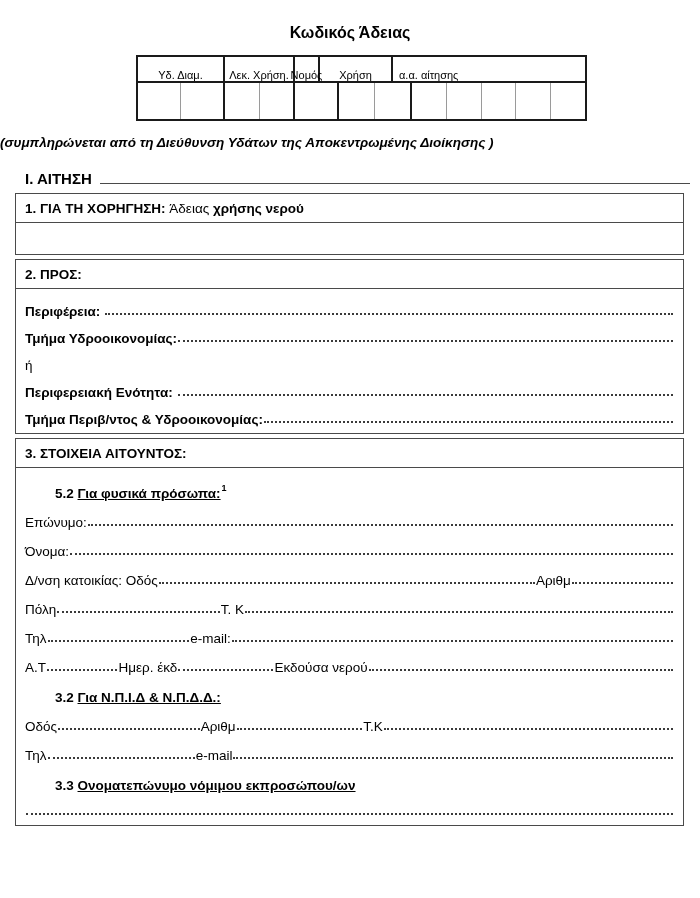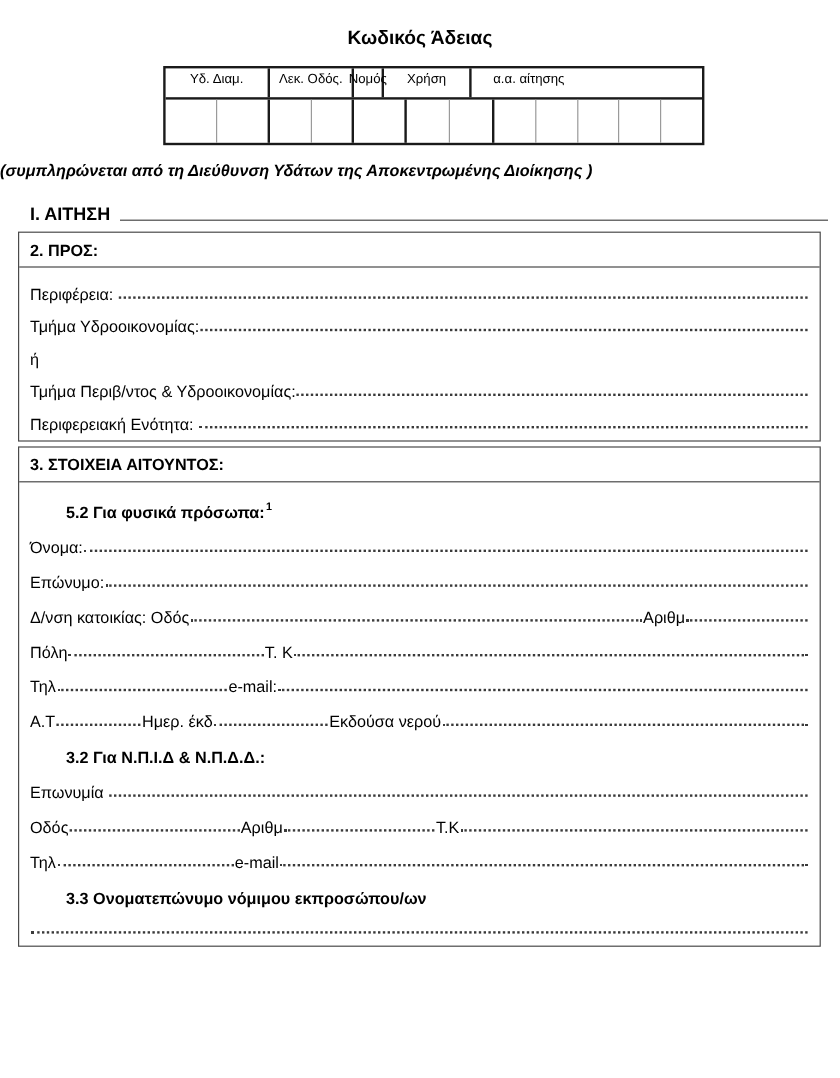--- a/index.html
+++ b/index.html
@@ -19,25 +19,25 @@
   .code-table{
     margin:13px 0 0 136px;
     width:447px;
     border:2px solid #1a1a1a;
   }
   .t-head{display:flex;height:24px;border-bottom:2px solid #1a1a1a;}
   .t-body{display:flex;height:36px;}
   .hcol{
     box-sizing:border-box;
     border-right:2px solid #1a1a1a;
-    display:flex;justify-content:center;align-items:flex-start;
+    display:flex;justify-content:center;align-items:flex-end;
     padding-top:3px;
     font-size:11px;
   }
-  .hcol.aa{justify-content:flex-start;padding-left:18px;}
+  .hcol.aa{justify-content:flex-start;padding-left:6px;}
   .hcol.last,.bcol.last{border-right:none;}
   .bcol{
     box-sizing:border-box;
     border-right:2px solid #1a1a1a;
     display:flex;
   }
   .subcell{flex:1;border-right:1px solid #9a9a9a;}
   .subcell:last-child{border-right:none;}
   
   .fill-note{
@@ -67,51 +67,51 @@
   .section-header .b{font-weight:bold;}
   .section-body{padding:3px 9px 6px 9px;}
   .section-body.nopad{padding:0;}
   .row{
     display:flex;align-items:flex-end;
     height:29px;
     font-size:13.5px;
   }
   .sec-2 .row{height:27px;}
   .row.blank{height:31px;}
-  .row.bold .label{font-weight:normal;}
+  .row.bold .label{font-weight:bold;}
   .label{white-space:pre;}
   .leader{
     border-bottom:2px dotted #3a3a3a;
     margin:0 1px 4px 1px;
     min-width:10px;
     height:1px;
   }
   .sub-row{
     display:flex;align-items:flex-end;
     height:30px;
     padding-left:30px;
     font-size:13.5px;
     font-weight:bold;
   }
-  .sub-row .u{}
+  .sub-row .u{text-decoration:underline;}
   .sub-row sup{font-size:9px;line-height:1;margin-bottom:8px;margin-left:1px;}
   .row.dotted-only{height:26px;}
 </style>
 </head>
 <body>
 
 <div class="code-title">Κωδικός Άδειας</div>
 
 <div class="code-table">
   <div class="t-head" id="code-table-head">
       <div class="hcol" style="width: 87px;">
         <span>Υδ. Διαμ.</span>
       </div>
       <div class="hcol" style="width: 70px;">
-        <span>Λεκ. Οδός.</span>
+        <span>Λεκ. Χρήση.</span>
       </div>
       <div class="hcol" style="width: 25px;">
         <span>Νομός</span>
       </div>
       <div class="hcol" style="width: 73px;">
         <span>Χρήση</span>
       </div>
       <div class="hcol last aa" style="width: 173px;">
         <span>α.α. αίτησης</span>
       </div>
@@ -143,58 +143,64 @@
 </div>
 
 <div class="fill-note">(συμπληρώνεται από τη Διεύθυνση Υδάτων της Αποκεντρωμένης Διοίκησης )</div>
 
 <div class="part-heading">
   <span>Ι. ΑΙΤΗΣΗ</span>
   <span class="heading-rule"></span>
 </div>
 
 <div id="sections">
+    <div class="section-box sec-1">
+      <div class="section-header"><span class="b" style="white-space: pre;">1. ΓΙΑ ΤΗ ΧΟΡΗΓΗΣΗ: </span><span class="" style="white-space: pre;">Άδειας </span><span class="b" style="white-space: pre;">χρήσης νερού</span></div>
+      <div class="section-body nopad">
+        <div class="row blank"></div>
+      </div>
+    </div>
     <div class="section-box sec-2">
       <div class="section-header"><span class="b" style="white-space: pre;">2. ΠΡΟΣ:</span></div>
       <div class="section-body">
         <div class="row bold">
           <span class="label">Περιφέρεια: </span>
           <span class="leader" style="flex-grow: 1;"></span>
         </div>
         <div class="row bold">
           <span class="label">Τμήμα Υδροοικονομίας:</span>
           <span class="leader" style="flex-grow: 1;"></span>
         </div>
         <div class="row">
           <span class="label">ή</span>
         </div>
         <div class="row bold">
+          <span class="label">Περιφερειακή Ενότητα: </span>
+          <span class="leader" style="flex-grow: 1;"></span>
+        </div>
+        <div class="row bold">
           <span class="label">Τμήμα Περιβ/ντος &amp; Υδροοικονομίας:</span>
-          <span class="leader" style="flex-grow: 1;"></span>
-        </div>
-        <div class="row bold">
-          <span class="label">Περιφερειακή Ενότητα: </span>
           <span class="leader" style="flex-grow: 1;"></span>
         </div>
       </div>
     </div>
     <div class="section-box sec-3">
       <div class="section-header"><span class="b" style="white-space: pre;">3. ΣΤΟΙΧΕΙΑ ΑΙΤΟΥΝΤΟΣ:</span></div>
       <div class="section-body">
         <div class="sub-row">
           <span style="white-space: pre;">5.2 </span>
           <span class="u">Για φυσικά πρόσωπα:</span>
           <sup>1</sup>
         </div>
         <div class="row">
+          <span class="label">Επώνυμο:</span>
+          <span class="leader" style="flex-grow: 1;"></span>
+        </div>
+        <div class="row">
           <span class="label">Όνομα:</span>
-          <span class="leader" style="flex-grow: 1;"></span>
-        </div>
-        <div class="row">
-          <span class="label">Επώνυμο:</span>
           <span class="leader" style="flex-grow: 1;"></span>
         </div>
         <div class="row">
           <span class="label">Δ/νση κατοικίας: Οδός</span>
           <span class="leader" style="flex-grow: 372;"></span>
           <span class="label">Αριθμ</span>
           <span class="leader" style="flex-grow: 100;"></span>
         </div>
         <div class="row">
           <span class="label">Πόλη</span>
@@ -214,24 +220,20 @@
           <span class="label">Ημερ. έκδ</span>
           <span class="leader" style="flex-grow: 100;"></span>
           <span class="label">Εκδούσα νερού</span>
           <span class="leader" style="flex-grow: 320;"></span>
         </div>
         <div class="sub-row">
           <span style="white-space: pre;">3.2 </span>
           <span class="u">Για Ν.Π.Ι.Δ &amp; Ν.Π.Δ.Δ.:</span>
         </div>
         <div class="row">
-          <span class="label">Επωνυμία </span>
-          <span class="leader" style="flex-grow: 1;"></span>
-        </div>
-        <div class="row">
           <span class="label">Οδός</span>
           <span class="leader" style="flex-grow: 142;"></span>
           <span class="label">Αριθμ</span>
           <span class="leader" style="flex-grow: 126;"></span>
           <span class="label">Τ.Κ</span>
           <span class="leader" style="flex-grow: 290;"></span>
         </div>
         <div class="row">
           <span class="label">Τηλ</span>
           <span class="leader" style="flex-grow: 149;"></span>

